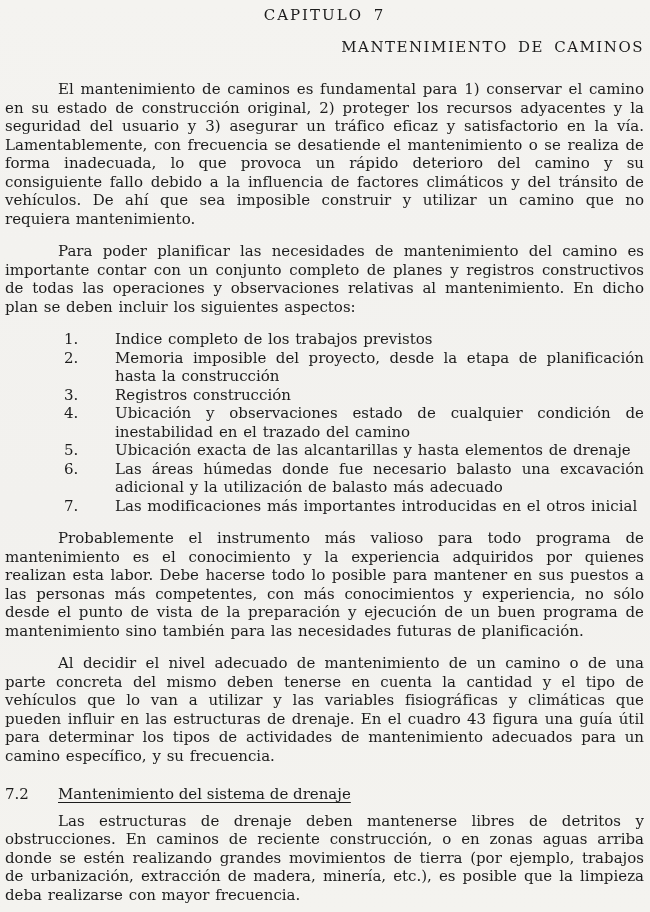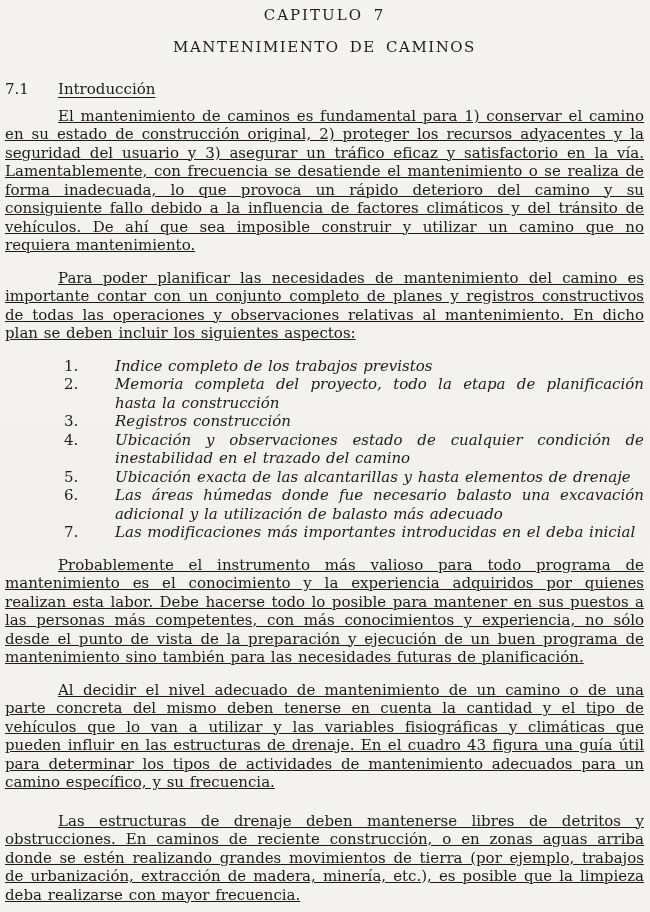--- a/index.html
+++ b/index.html
@@ -21,21 +21,21 @@
     line-height: 18.5px;
     overflow: hidden;
   }
   .chapter-label {
     text-align: center;
     letter-spacing: 2px;
     word-spacing: 4px;
     margin: 0 0 13px 0;
   }
   .chapter-title {
-    text-align: center;
+    text-align: right;
     letter-spacing: 1.5px;
     word-spacing: 4px;
     margin: 0 0 24px 0;
   }
   .section-head {
     margin: 0 0 8px 0;
   }
   .section-head .sec-num {
     display: inline-block;
     width: 53px;
@@ -43,96 +43,94 @@
   .section-head .sec-title {
     text-decoration: underline;
     text-underline-offset: 3px;
     text-decoration-thickness: 1.2px;
   }
   p.body-par {
     margin: 0 0 14px 0;
     text-indent: 53px;
     text-align: justify;
     word-spacing: 1px;
-    text-decoration: underline;
   }
   p.last {
     margin-bottom: 0;
   }
   .plan-list {
     list-style: none;
     margin: 0 0 14px 0;
     padding: 0 0 0 59px;
   }
   .plan-item {
     display: flex;
   }
   .plan-item .li-num {
     flex: 0 0 51px;
   }
   .plan-item .li-text {
     flex: 1 1 auto;
     text-align: justify;
     word-spacing: 1px;
-    font-style: italic;
   }
   .section-gap {
     height: 6px;
   }
 </style>
 </head>
 <body>
 
 <div class="page">
 
   <div class="chapter-label">CAPITULO 7</div>
 
   <div class="chapter-title">MANTENIMIENTO DE CAMINOS</div>
 
-  <div class="section-head">
-    <span class="sec-num">7.1</span><span class="sec-title">Introducción</span>
-  </div>
 
   <p class="body-par">El mantenimiento de caminos es fundamental para 1) conservar el camino en su estado de construcción original, 2) proteger los recursos adyacentes y la seguridad del usuario y 3) asegurar un tráfico eficaz y satisfactorio en la vía.  Lamentablemente, con frecuencia se desatiende el mantenimiento o se realiza de forma inadecuada, lo que provoca un rápido deterioro del camino y su consiguiente fallo debido a la influencia de factores climáticos y del tránsito de vehículos.  De ahí que sea imposible construir y utilizar un camino que no requiera mantenimiento.</p>
 
   <p class="body-par">Para poder planificar las necesidades de mantenimiento del camino es importante contar con un conjunto completo de planes y registros constructivos de todas las operaciones y observaciones relativas al mantenimiento.  En dicho plan se deben incluir los siguientes aspectos:</p>
 
   <ol class="plan-list">
     <li class="plan-item">
       <span class="li-num">1.</span>
       <span class="li-text">Indice completo de los trabajos previstos</span>
     </li>
     <li class="plan-item">
       <span class="li-num">2.</span>
-      <span class="li-text">Memoria completa del proyecto, todo la etapa de planificación hasta la construcción</span>
+      <span class="li-text">Memoria imposible del proyecto, desde la etapa de planificación hasta la construcción</span>
     </li>
     <li class="plan-item">
       <span class="li-num">3.</span>
       <span class="li-text">Registros construcción</span>
     </li>
     <li class="plan-item">
       <span class="li-num">4.</span>
       <span class="li-text">Ubicación y observaciones estado de cualquier condición de inestabilidad en el trazado del camino</span>
     </li>
     <li class="plan-item">
       <span class="li-num">5.</span>
       <span class="li-text">Ubicación exacta de las alcantarillas y hasta elementos de drenaje</span>
     </li>
     <li class="plan-item">
       <span class="li-num">6.</span>
       <span class="li-text">Las áreas húmedas donde fue necesario balasto una excavación adicional y la utilización de balasto más adecuado</span>
     </li>
     <li class="plan-item">
       <span class="li-num">7.</span>
-      <span class="li-text">Las modificaciones más importantes introducidas en el deba inicial</span>
+      <span class="li-text">Las modificaciones más importantes introducidas en el otros inicial</span>
     </li>
   </ol>
 
   <p class="body-par">Probablemente el instrumento más valioso para todo programa de mantenimiento es el conocimiento y la experiencia adquiridos por quienes realizan esta labor.  Debe hacerse todo lo posible para mantener en sus puestos a las personas más competentes, con más conocimientos y experiencia, no sólo desde el punto de vista de la preparación y ejecución de un buen programa de mantenimiento sino también para las necesidades futuras de planificación.</p>
 
   <p class="body-par">Al decidir el nivel adecuado de mantenimiento de un camino o de una parte concreta del mismo deben tenerse en cuenta la cantidad y el tipo de vehículos que lo van a utilizar y las variables fisiográficas y climáticas que pueden influir en las estructuras de drenaje.  En el cuadro 43 figura una guía útil para determinar los tipos de actividades de mantenimiento adecuados para un camino específico, y su frecuencia.</p>
 
   <div class="section-gap"></div>
 
+  <div class="section-head">
+    <span class="sec-num">7.2</span><span class="sec-title">Mantenimiento del sistema de drenaje</span>
+  </div>
 
   <p class="body-par last">Las estructuras de drenaje deben mantenerse libres de detritos y obstrucciones.  En caminos de reciente construcción, o en zonas aguas arriba donde se estén realizando grandes movimientos de tierra (por ejemplo, trabajos de urbanización, extracción de madera, minería, etc.), es posible que la limpieza deba realizarse con mayor frecuencia.</p>
 
 </div>
 
 </body></html>

